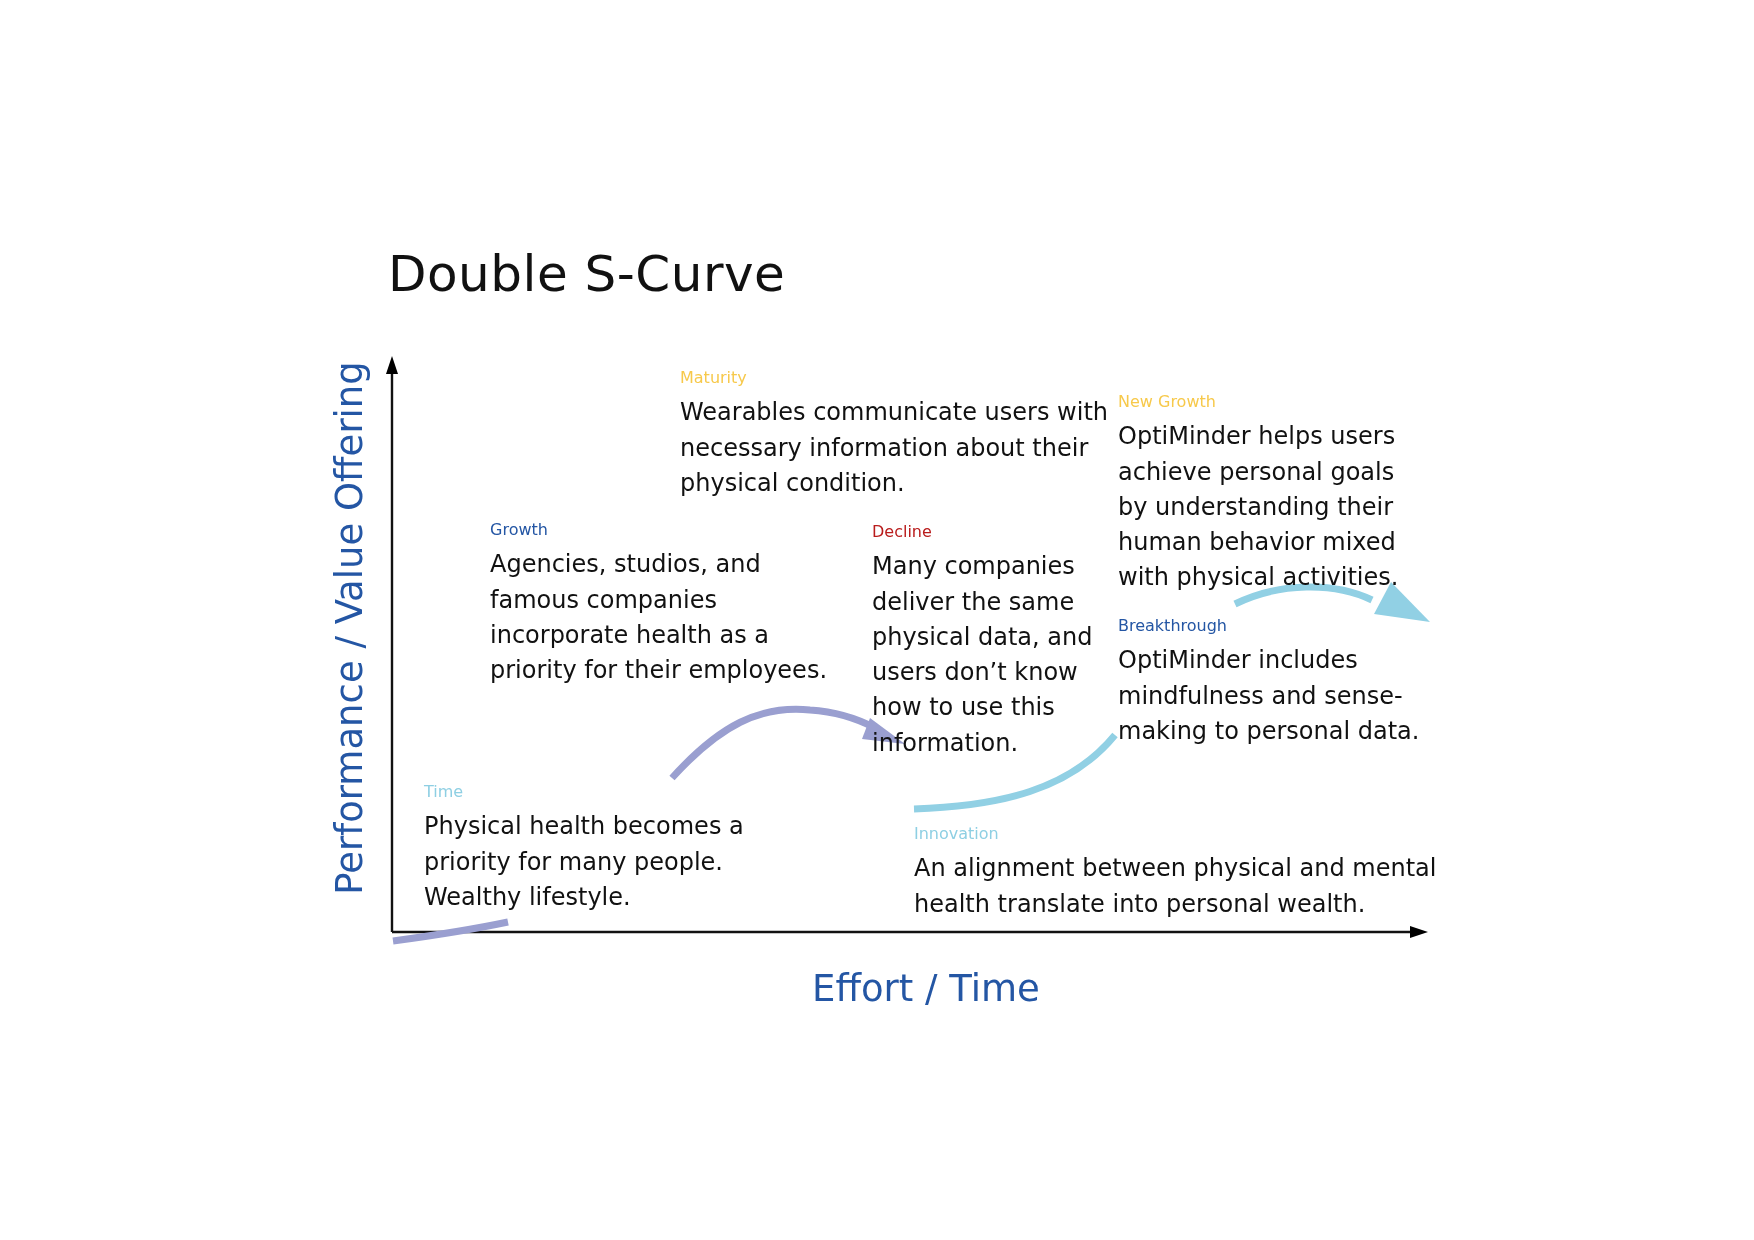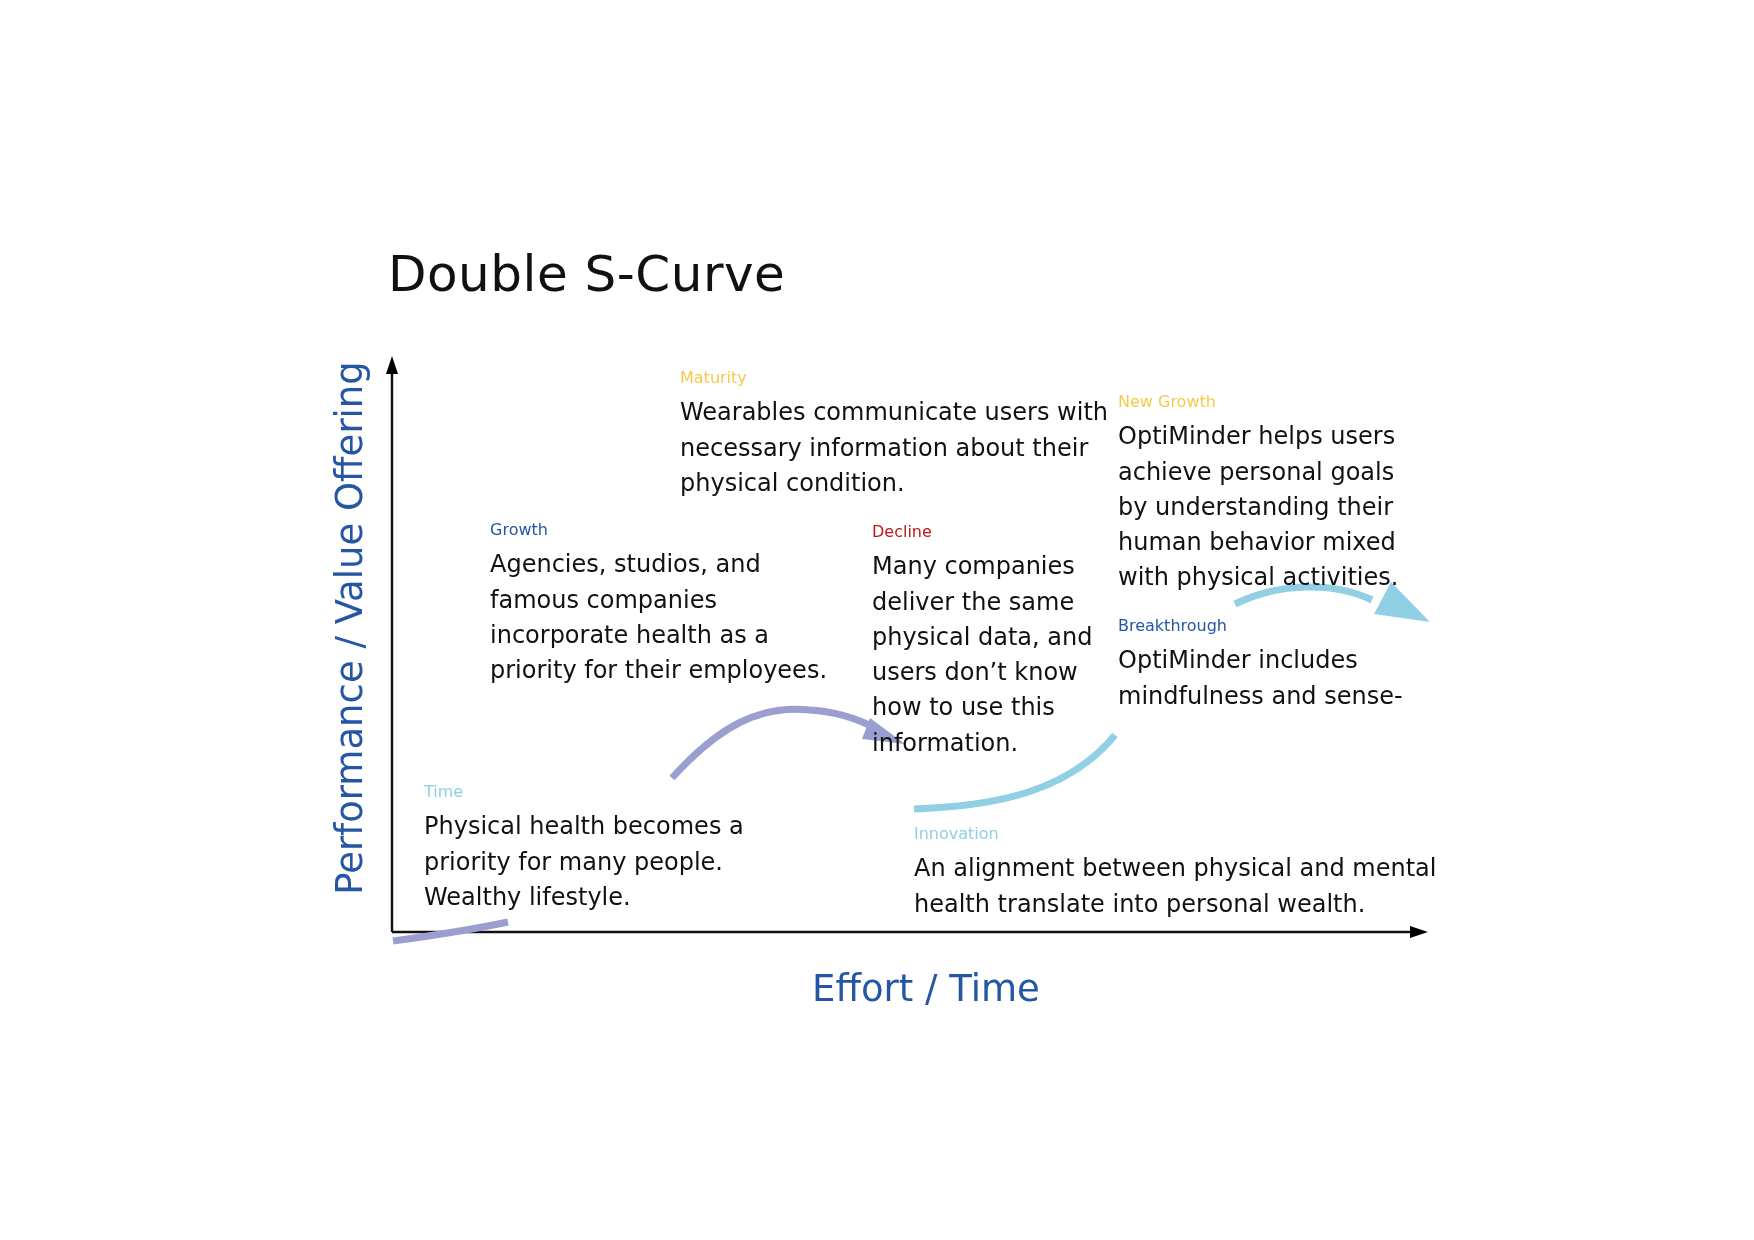--- a/index.html
+++ b/index.html
@@ -84,20 +84,21 @@
   <span class="line">physical data, and</span>
   <span class="line">users don’t know</span>
   <span class="line">how to use this</span>
   <span class="line">information.</span>
 </div>
 
 <div class="block" style="left:1118px; top:580px;margin-top:28px;">
   <span class="head" style="color:#2456A4;">Breakthrough</span>
   <span class="line">OptiMinder includes</span>
   <span class="line">mindfulness and sense-</span>
+  <span class="line">making to personal data.</span>
 </div>
 
 <div class="block" style="left:424px; top:774px;">
   <span class="head" style="color:#8ECFE3;">Time</span>
   <span class="line">Physical health becomes a</span>
   <span class="line">priority for many people.</span>
   <span class="line">Wealthy lifestyle.</span>
 </div>
 
 <div class="block" style="left:914px; top:816px;">

